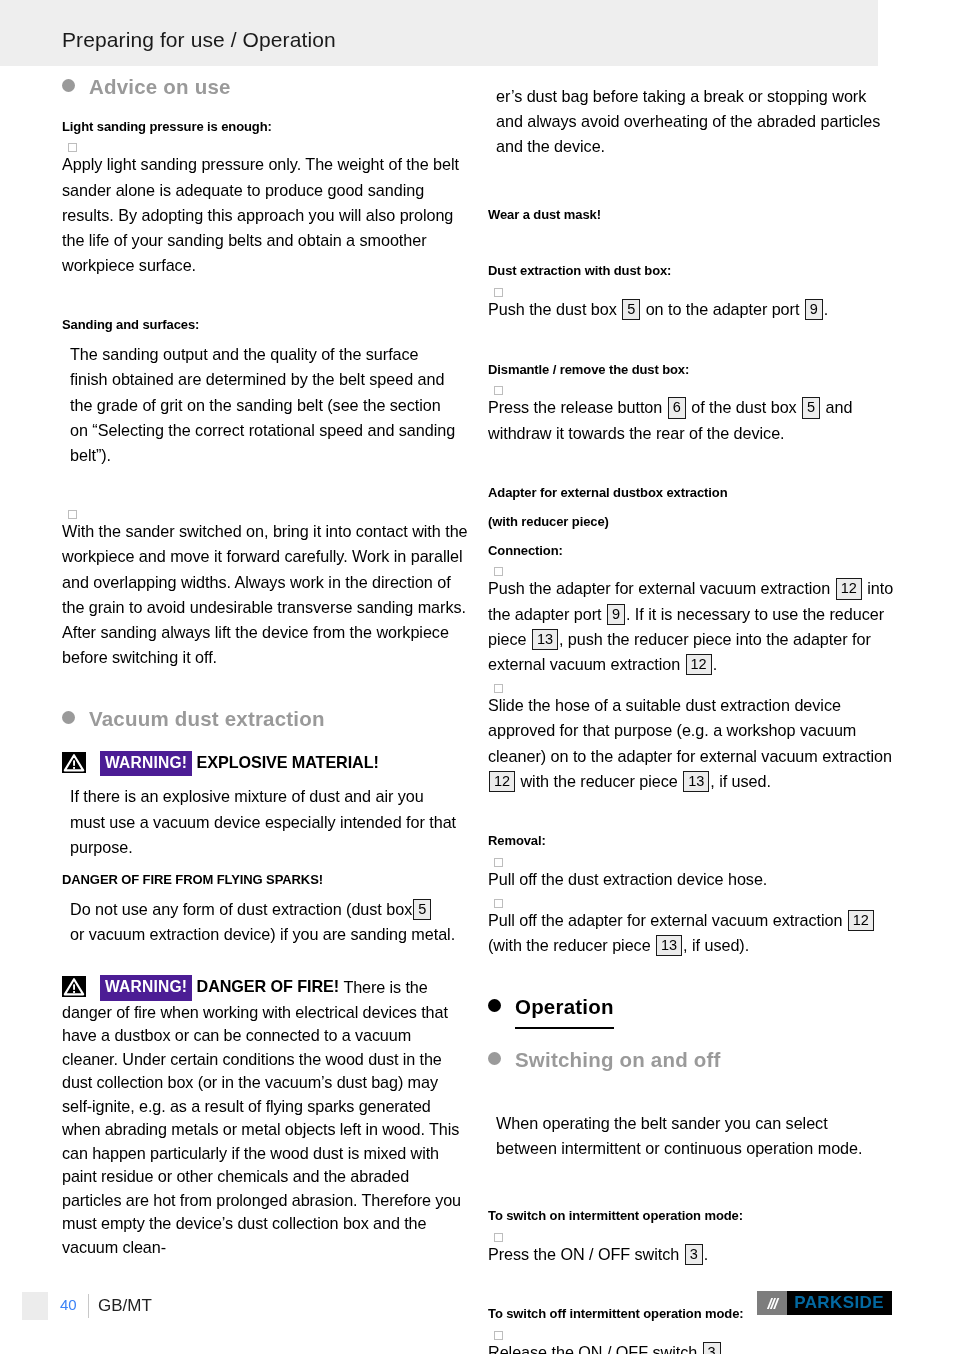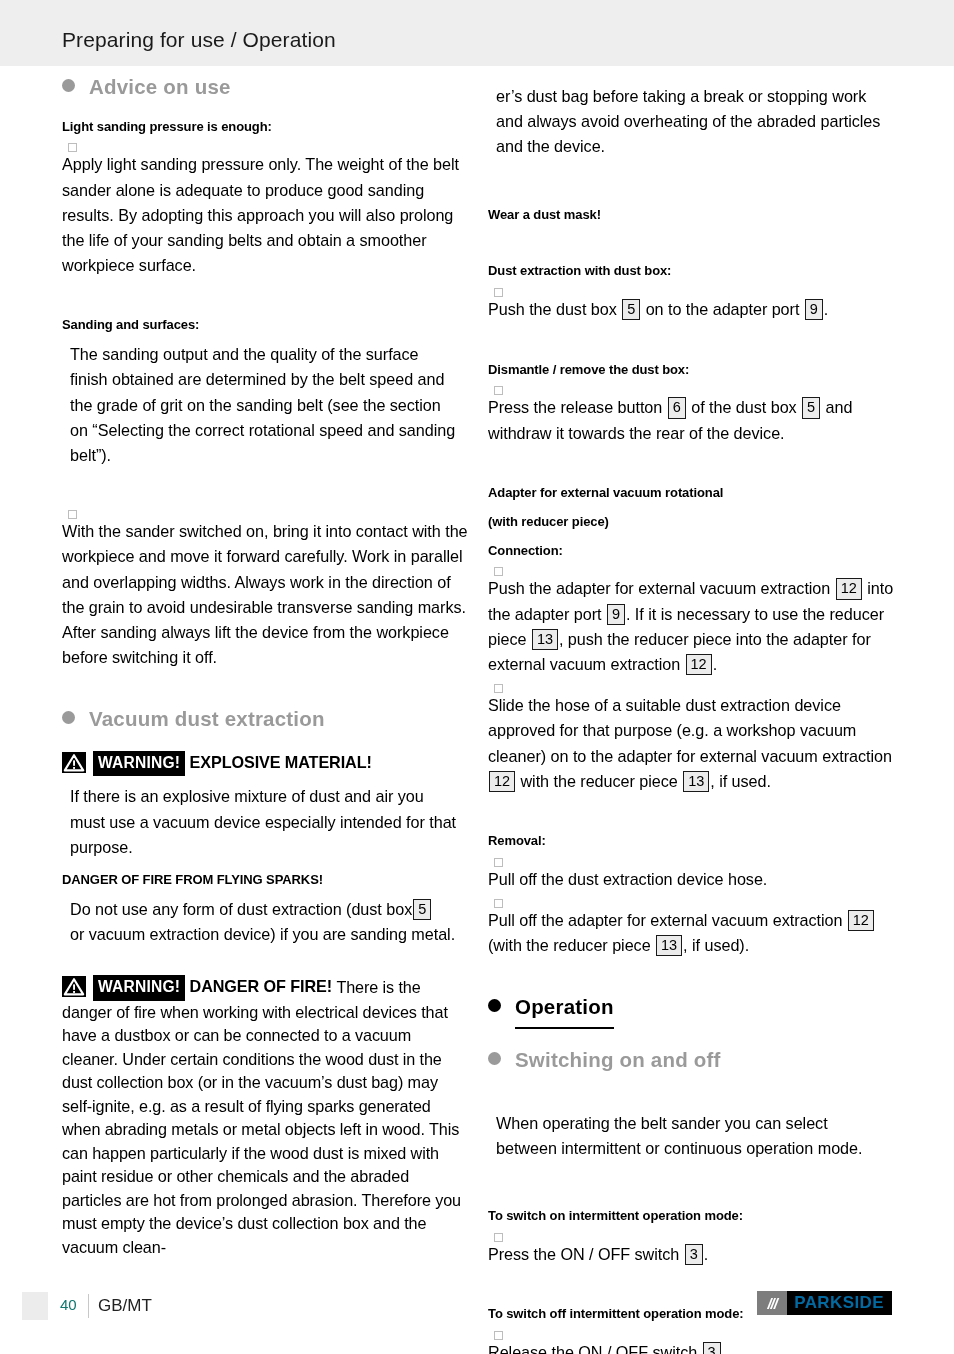--- a/index.html
+++ b/index.html
@@ -11,21 +11,21 @@
     font-family: "Liberation Sans", sans-serif;
     color: #000000;
     position: relative;
     overflow: hidden;
   }
 
   
   .page-header {
     position: absolute;
     top: 0; left: 0;
-    width: 954px;
+    width: 878px;
     height: 66px;
     background: #eeeeee;
   }
   .page-header .header-title {
     position: absolute;
     left: 62px;
     top: 28px;
     font-size: 21px;
     font-weight: 400;
     letter-spacing: 0.1px;
@@ -142,48 +142,49 @@
     display: inline-block;
     width: 24px; height: 21px;
     background: #000000;
     vertical-align: -4px;
     position: relative;
     margin-right: 7px;
   }
   .warn-tri svg { position: absolute; left: 0; top: 0; }
   .warn-tag {
     display: inline-block;
-    background: #000000;
+    background: #4c1d95;
     color: #ffffff;
     font-weight: bold;
     font-size: 15.6px;
     letter-spacing: 0.2px;
     padding: 1px 5px 2px 5px;
     vertical-align: 1px;
+    margin-left: 7px;
   }
   .warn-rest { vertical-align: 1px; }
 
   
   .page-footer {
     position: absolute;
     left: 0; bottom: 0;
     width: 954px;
     height: 72px;
   }
   .foot-swatch {
     position: absolute;
     left: 22px; top: 10px;
     width: 26px; height: 28px;
     background: #ececec;
   }
   .foot-pageno {
     position: absolute;
     left: 60px; top: 14px;
     font-size: 15px;
-    color: #0f766e;
+    color: #3b82f6;
     text-align: right;
   }
   .foot-div {
     position: absolute;
     left: 88px; top: 12px;
     width: 1px; height: 24px;
     background: #c8c8c8;
   }
   .foot-lang {
     position: absolute;
@@ -311,21 +312,21 @@
     <div class="gap-l"></div>
 
     <div class="subhead">Dismantle / remove the dust box:</div>
     <div class="li">
       <span class="sq"></span>
       <span class="li-text"><span>Press the release button</span> <span class="refbox">6</span> <span>of the dust box</span> <span class="refbox">5</span> <span>and withdraw it towards the rear of the device.</span></span>
     </div>
 
     <div class="gap-l"></div>
 
-    <div class="subhead">Adapter for external vacuum rotational</div>
+    <div class="subhead">Adapter for external dustbox extraction</div>
     <div class="subhead">(with reducer piece)</div>
     <div class="subhead">Connection:</div>
 
     <div class="li">
       <span class="sq"></span>
       <span class="li-text"><span>Push the adapter for external vacuum extraction</span> <span class="refbox">12</span> <span>into the adapter port</span> <span class="refbox">9</span><span>. If it is necessary to use the reducer piece</span> <span class="refbox">13</span><span>, push the reducer piece into the adapter for external vacuum extraction</span> <span class="refbox">12</span><span>.</span></span>
     </div>
     <div class="li">
       <span class="sq"></span>
       <span class="li-text"><span>Slide the hose of a suitable dust extraction device approved for that purpose (e.g. a workshop vacuum cleaner) on to the adapter for external vacuum extraction</span> <span class="refbox">12</span> <span>with the reducer piece</span> <span class="refbox">13</span><span>, if used.</span></span>

